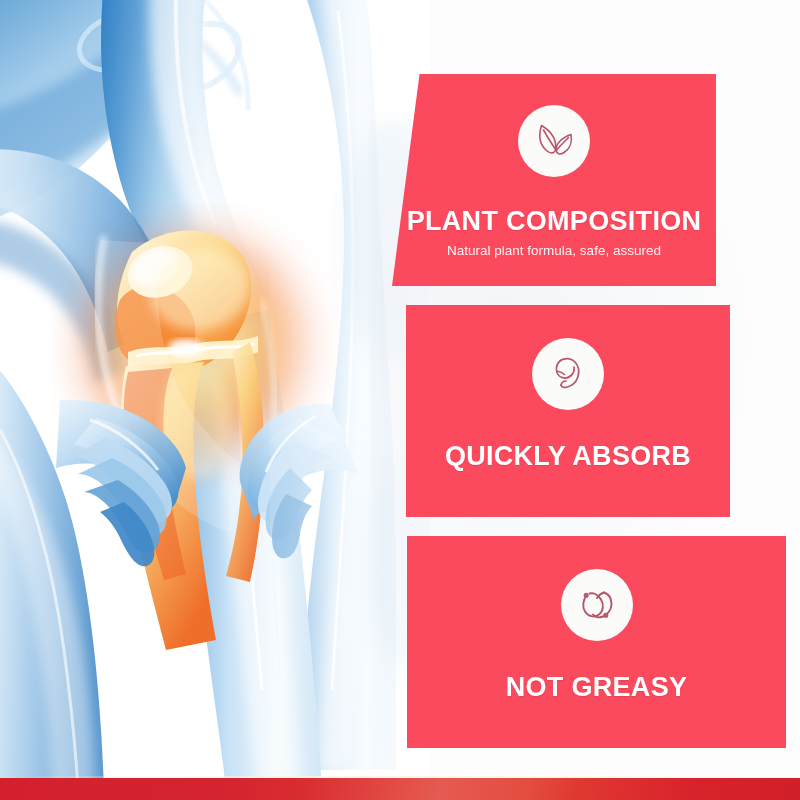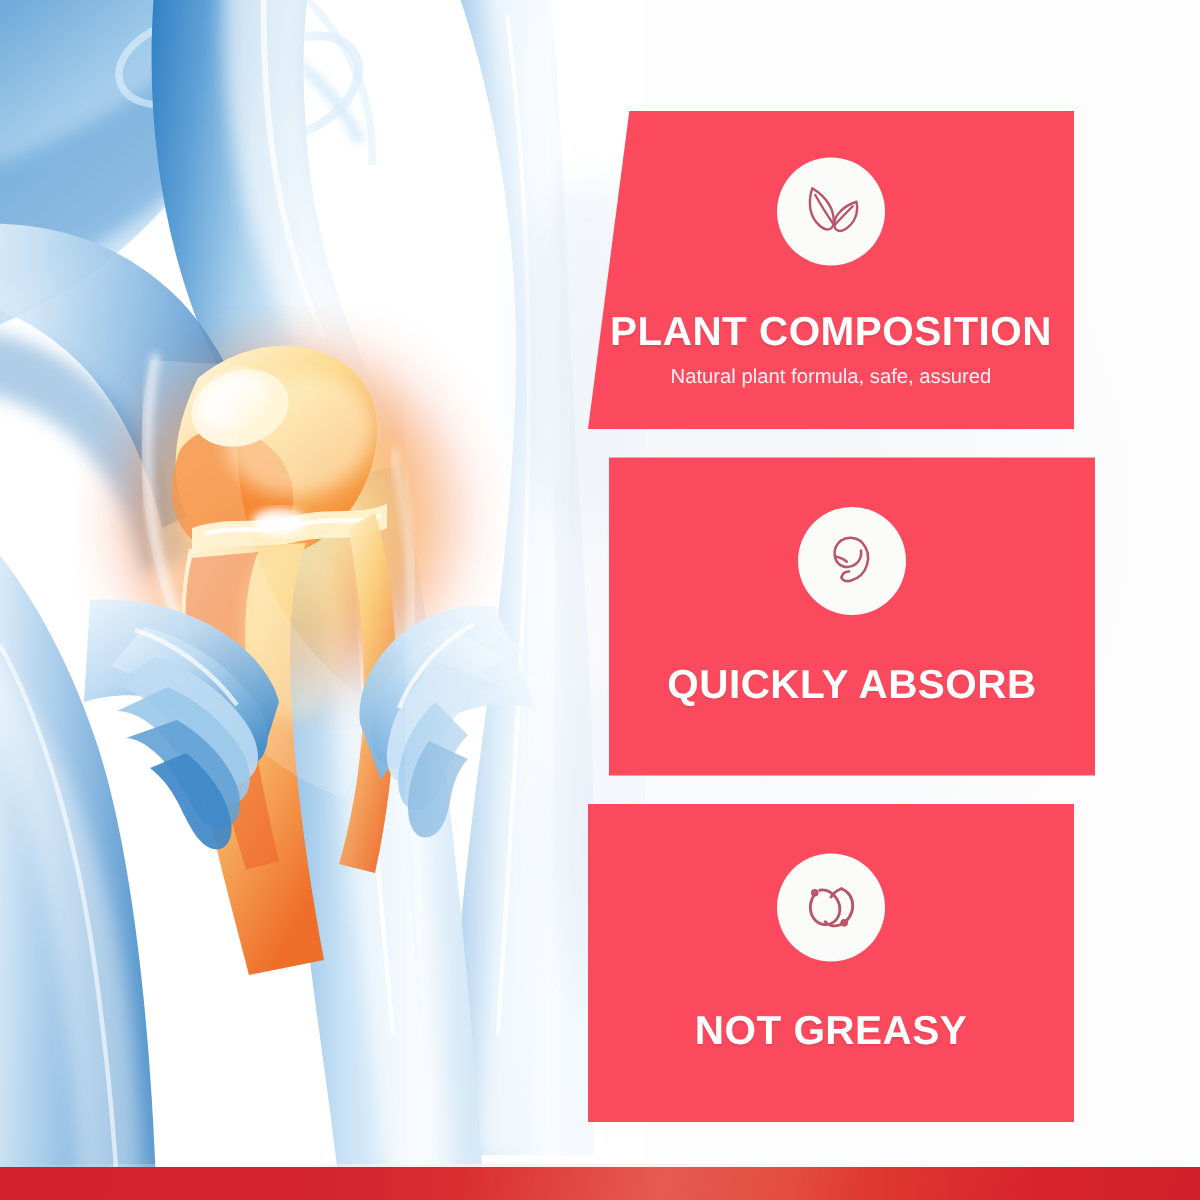--- a/index.html
+++ b/index.html
@@ -20,21 +20,21 @@
   .card{
     position:absolute;
     background:#fb4a5e;
     color:#ffffff;
     overflow:hidden;
   }
   .card.c1{left:392px;top:74px;width:324px;height:212px;
     -webkit-clip-path:polygon(8.5% 0%, 100% 0%, 100% 100%, 0% 100%);
     clip-path:polygon(8.5% 0%, 100% 0%, 100% 100%, 0% 100%);}
   .card.c2{left:392px;top:305px;width:324px;height:212px;margin-left:14px;}
-  .card.c3{left:392px;top:536px;width:324px;height:212px;text-decoration:underline;}
+  .card.c3{left:407px;top:536px;width:379px;height:212px;text-decoration:underline;}
 
   .icon-wrap{
     position:absolute;left:50%;transform:translateX(-50%);
     width:72px;height:72px;border-radius:50%;
     background:#fbfbf9;
     display:flex;align-items:center;justify-content:center;
   }
   .c1 .icon-wrap{top:31px;}
   .c2 .icon-wrap{top:33px;}
   .c3 .icon-wrap{top:33px;}

